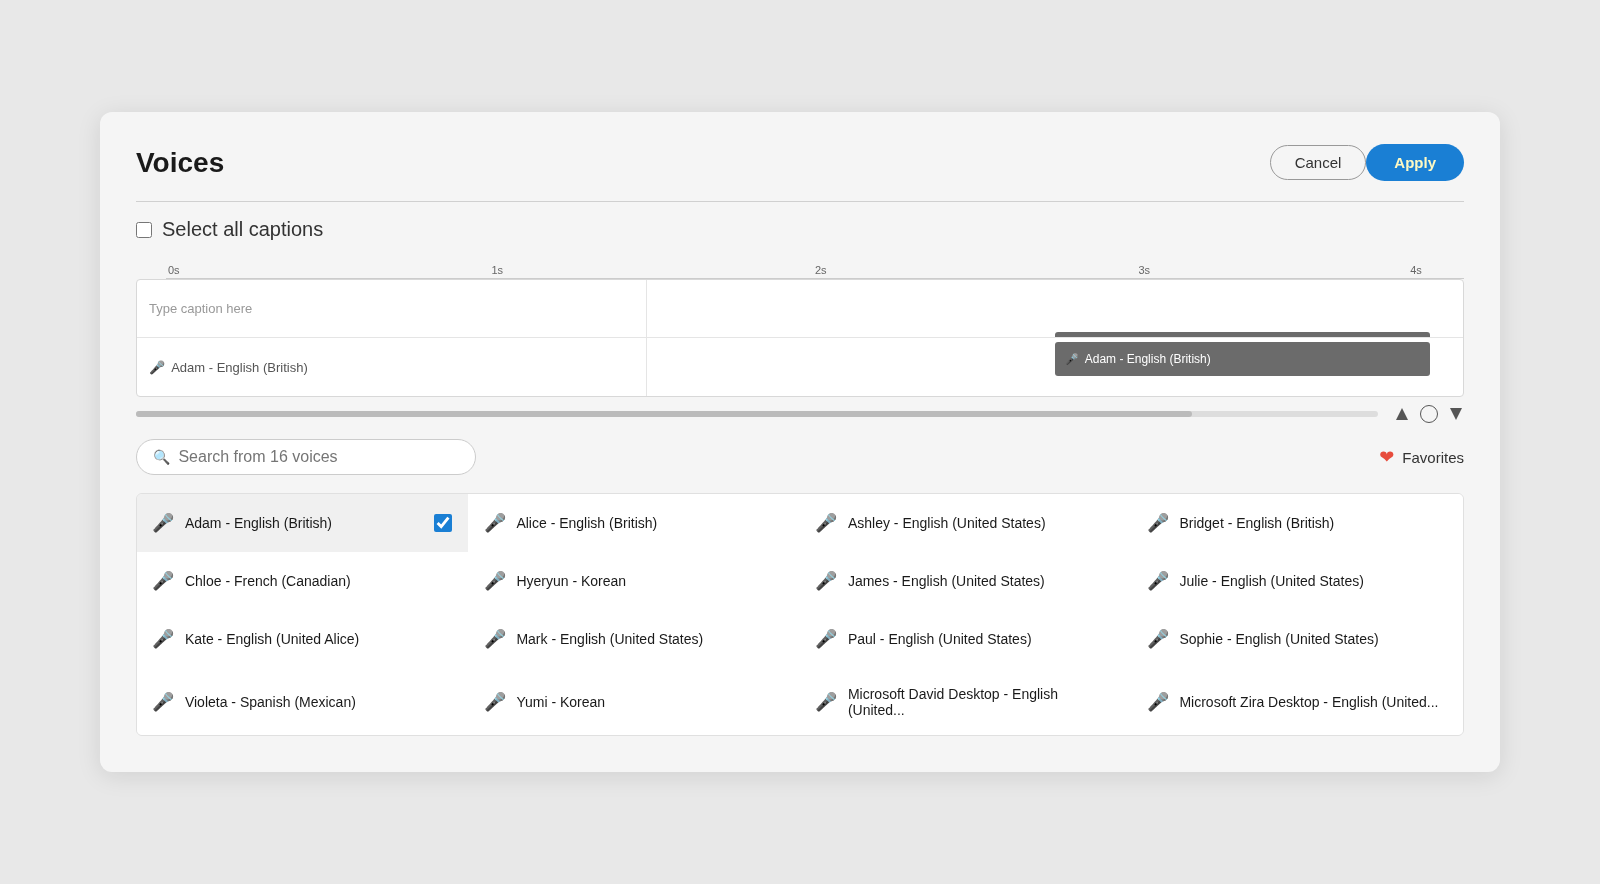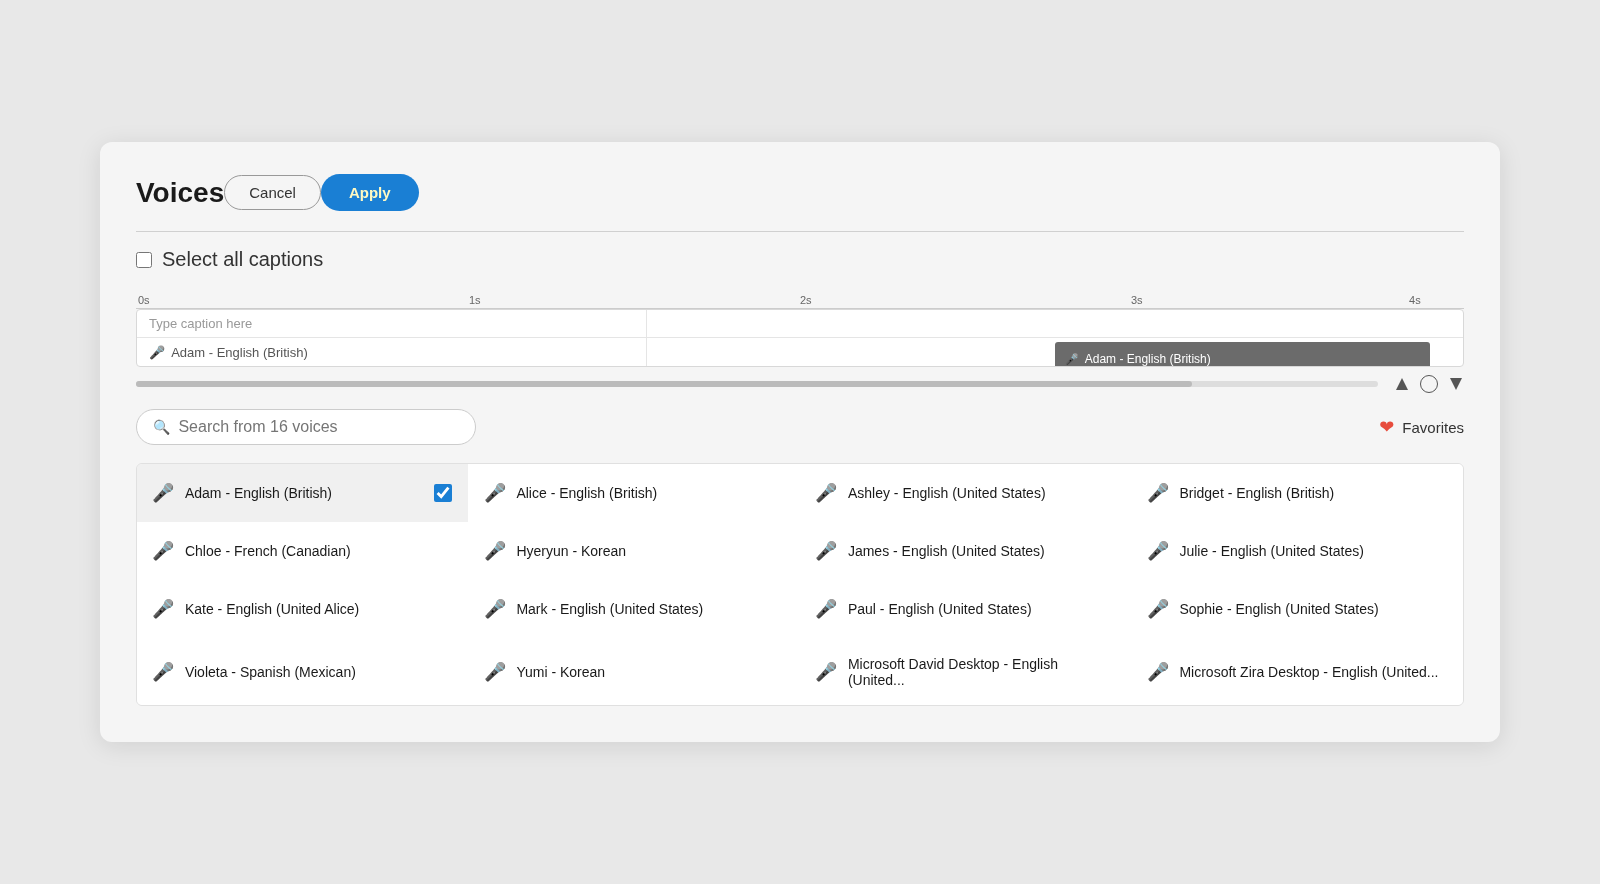--- a/index.html
+++ b/index.html
@@ -15,21 +15,21 @@
     .modal {
       background: #f5f5f5;
       border-radius: 12px;
       width: 1400px;
       max-width: 100%;
       padding: 32px 36px 36px;
       box-shadow: 0 4px 24px rgba(0,0,0,0.1);
     }
     .header {
       display: flex;
-      justify-content: flex-start;
+      justify-content: space-between;
       align-items: center;
       margin-bottom: 20px;
     }
     .title {
       font-size: 28px;
       font-weight: 700;
       color: #1a1a1a;
     }
     .header-buttons {
       display: flex;
@@ -81,20 +81,21 @@
       position: relative;
     }
     .timeline-ruler {
       display: flex;
       align-items: flex-end;
       height: 28px;
       border-bottom: 1px solid #ccc;
       position: relative;
       padding: 0 2px;
       margin-bottom: 0;
+      margin-left: 30px;
     }
     .ruler-inner {
       position: relative;
       width: 100%;
       height: 28px;
     }
     .ruler-tick-label {
       position: absolute;
       bottom: 2px;
       font-size: 11px;
@@ -103,21 +104,21 @@
     .timeline-tracks {
       background: #fff;
       border: 1px solid #d8d8d8;
       border-radius: 4px;
       overflow: hidden;
       margin-bottom: 8px;
     }
     .track-row {
       display: flex;
       align-items: center;
-      height: 28px;
+      height: 58px;
       border-bottom: 1px solid #e5e5e5;
       position: relative;
     }
     .track-row:last-child { border-bottom: none; }
     .track-label-area {
       width: 510px;
       padding: 0 12px;
       font-size: 13px;
       color: #999;
       border-right: 1px solid #e5e5e5;

